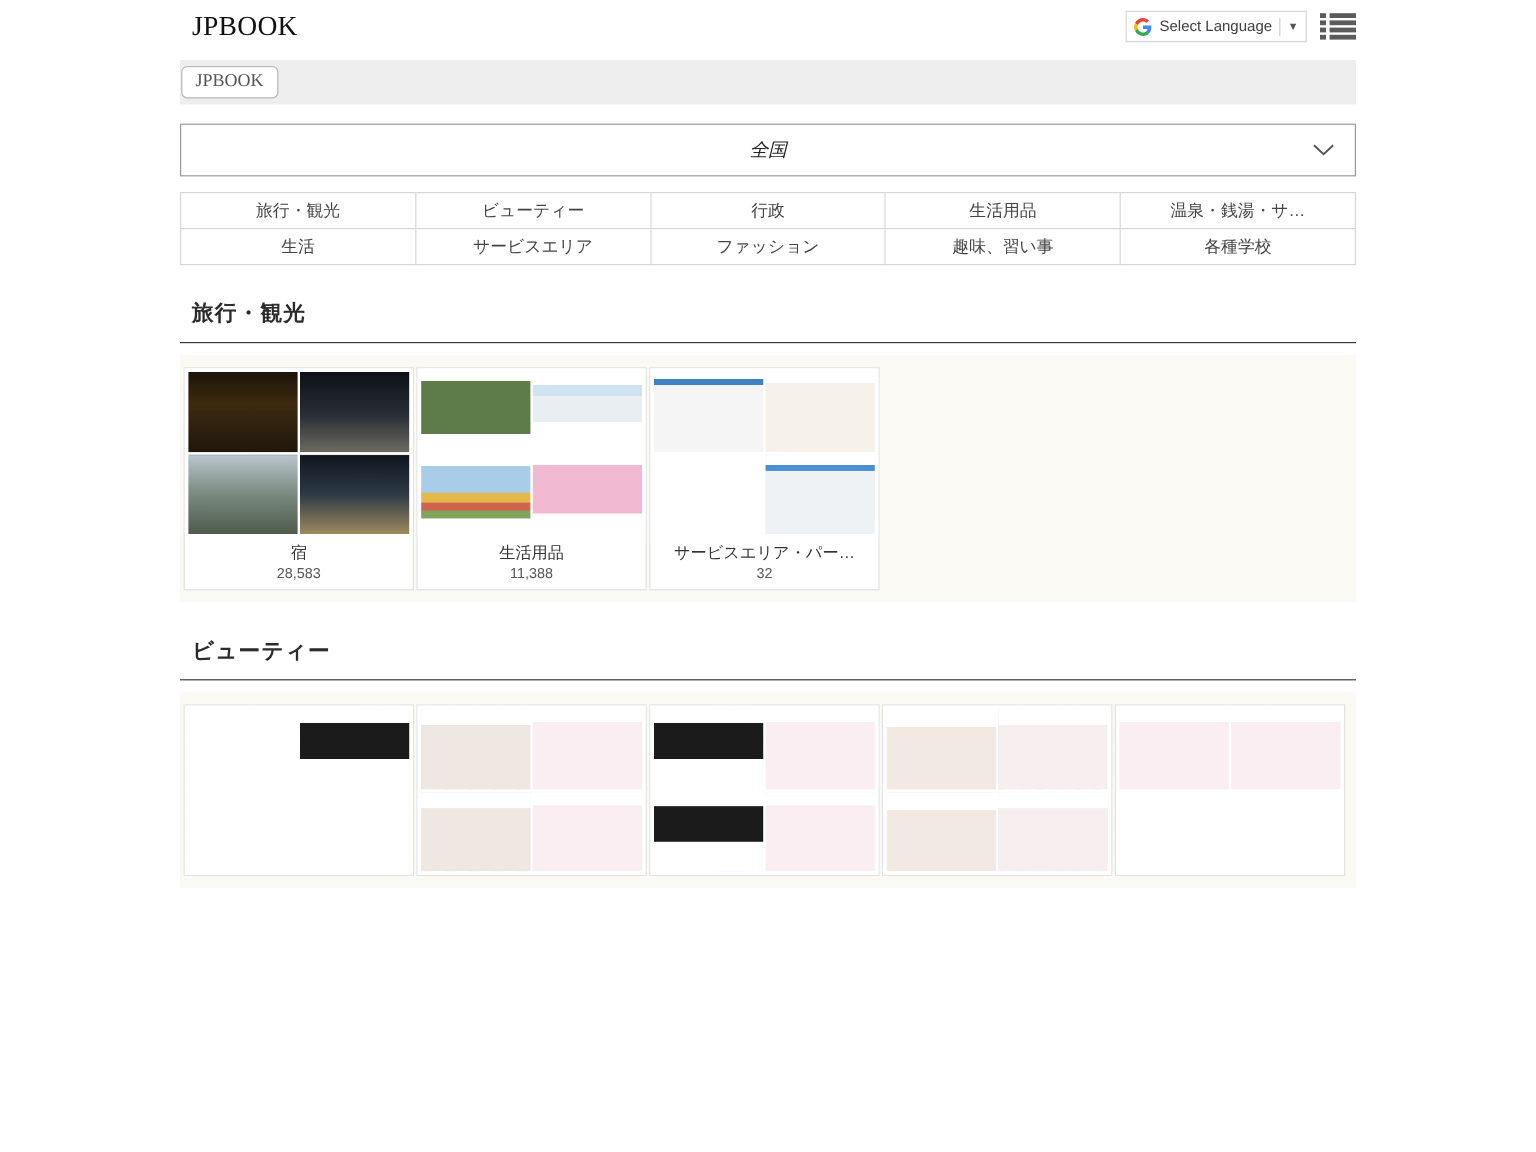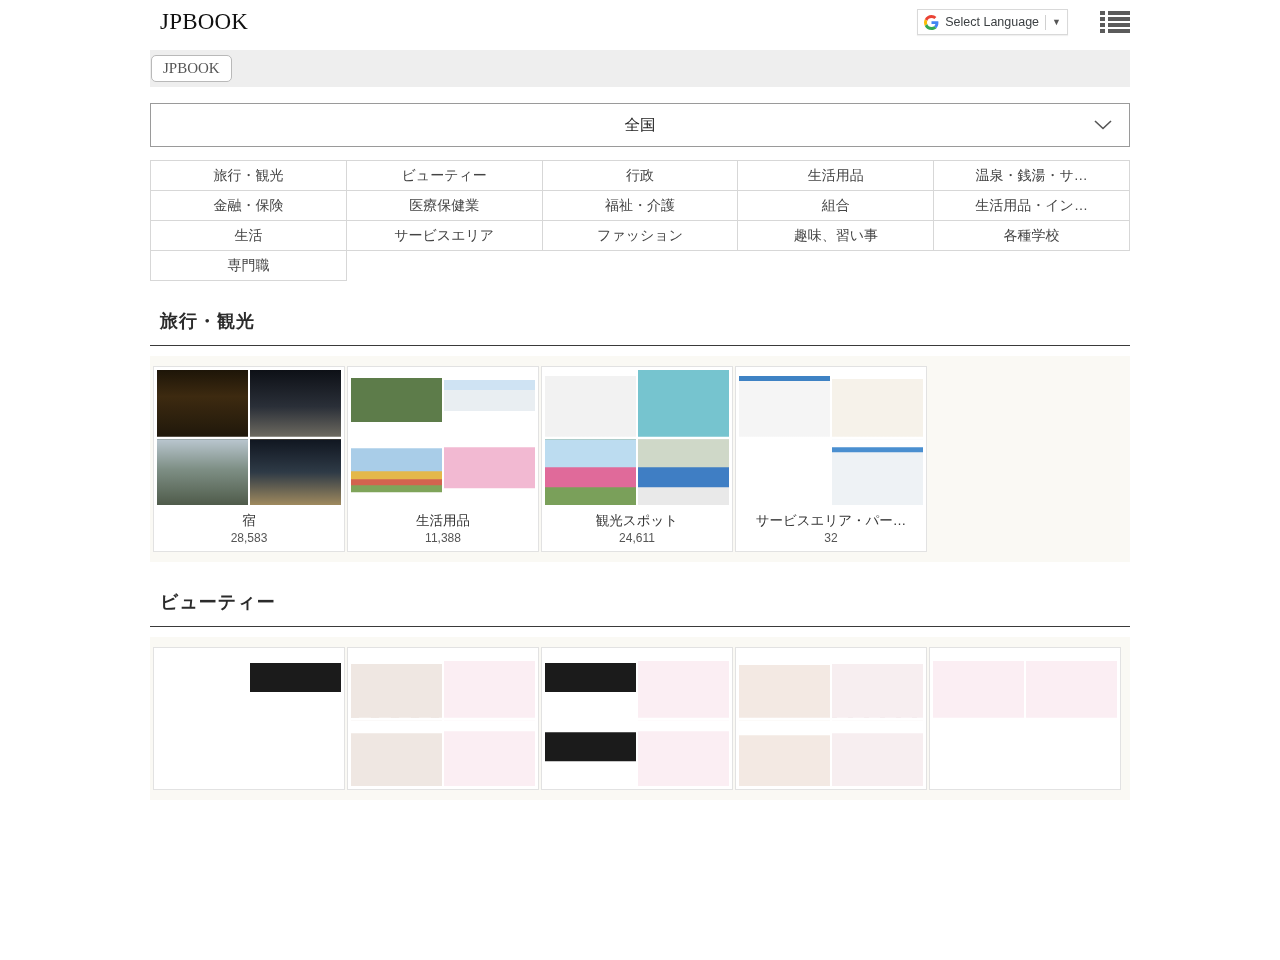--- a/index.html
+++ b/index.html
@@ -25,21 +25,21 @@
     font-family: "Liberation Serif", "DejaVu Serif", serif;
     font-size: 23px;
     color: #111111;
     letter-spacing: .2px;
     white-space: nowrap;
   }
   .header-right {
     margin-left: auto;
     display: flex;
     align-items: center;
-    gap: 32px;
+    gap: 11px;
   }
   .gtranslate {
     display: flex;
     align-items: center;
     border: 1px solid #d9d9d9;
     background: #ffffff;
     height: 26px;
     padding: 0 2px 0 6px;
     font-size: 12.5px;
     color: #444;
@@ -79,21 +79,21 @@
     font-size: 15px;
     color: #555555;
     background: #ffffff;
     border: 1px solid #b9b9b9;
     border-radius: 5px;
     padding: 4px 11px;
     cursor: pointer;
   }
 
   
-  .region-wrap { margin: 16px 150px 0 150px; }
+  .region-wrap { margin: 16px 150px 0 150px; font-style: italic; }
   .region-select {
     position: relative;
     height: 44px;
     border: 1px solid #9a9a9a;
     background: #ffffff;
     display: flex;
     align-items: center;
     justify-content: center;
     cursor: pointer;
   }
@@ -331,40 +331,26 @@
   <table class="cat-table">
     <tbody>
         <tr>
           <td>旅行・観光</td>
           <td>ビューティー</td>
           <td>行政</td>
           <td>生活用品</td>
           <td>温泉・銭湯・サ…</td>
         </tr>
         <tr>
-          <td>金融・保険</td>
-          <td>医療保健業</td>
-          <td>福祉・介護</td>
-          <td>組合</td>
-          <td>生活用品・イン…</td>
-        </tr>
-        <tr>
           <td>生活</td>
           <td>サービスエリア</td>
           <td>ファッション</td>
           <td>趣味、習い事</td>
           <td>各種学校</td>
         </tr>
-        <tr>
-          <td>専門職</td>
-          <td class="empty"></td>
-          <td class="empty"></td>
-          <td class="empty"></td>
-          <td class="empty"></td>
-        </tr>
       </tbody>
   </table>
 
   <div id="sections-host">
       <div class="section">
         <div class="section-title">旅行・観光</div>
         <div class="card-grid">
           <div class="card">
             <div class="thumb">
               <div class="cell ph-ryokan-a"></div>
@@ -377,30 +363,20 @@
           </div>
           <div class="card">
             <div class="thumb">
               <div class="cell ph-web-monkey"></div>
               <div class="cell ph-web-flower"></div>
               <div class="cell ph-web-stripes"></div>
               <div class="cell ph-web-pink"></div>
             </div>
             <div class="card-label">生活用品</div>
             <div class="card-count">11,388</div>
-          </div>
-          <div class="card">
-            <div class="thumb">
-              <div class="cell ph-web-gray"></div>
-              <div class="cell ph-web-teal"></div>
-              <div class="cell ph-web-house"></div>
-              <div class="cell ph-web-event"></div>
-            </div>
-            <div class="card-label">観光スポット</div>
-            <div class="card-count">24,611</div>
           </div>
           <div class="card">
             <div class="thumb">
               <div class="cell ph-web-blue"></div>
               <div class="cell ph-web-food"></div>
               <div class="cell ph-web-logo"></div>
               <div class="cell ph-web-chart"></div>
             </div>
             <div class="card-label">サービスエリア・パー…</div>
             <div class="card-count">32</div>

